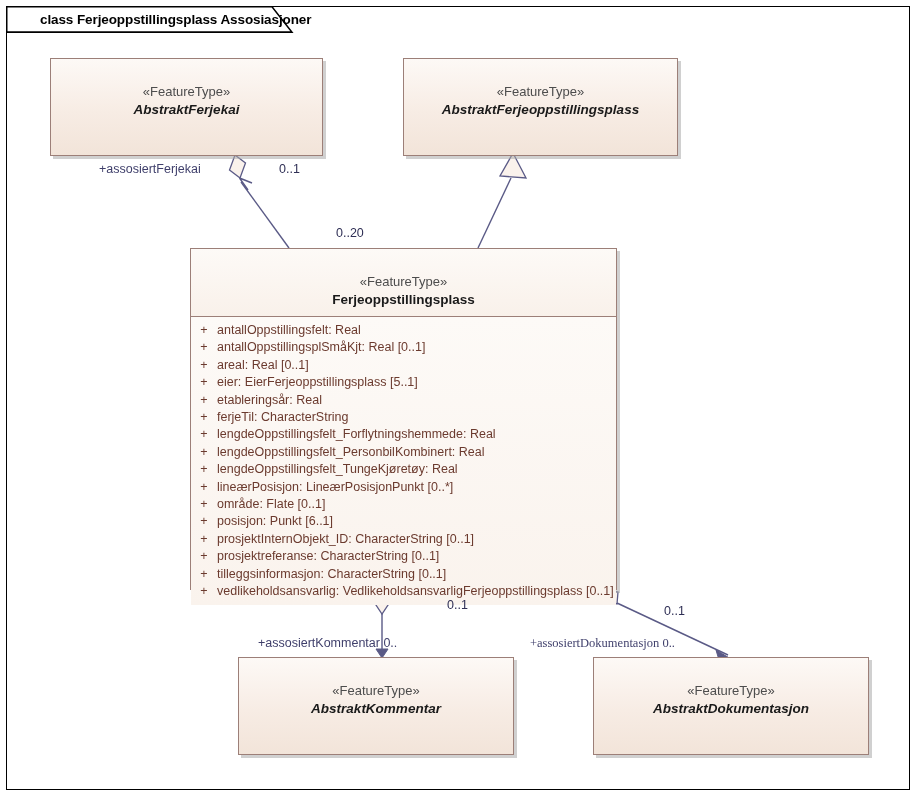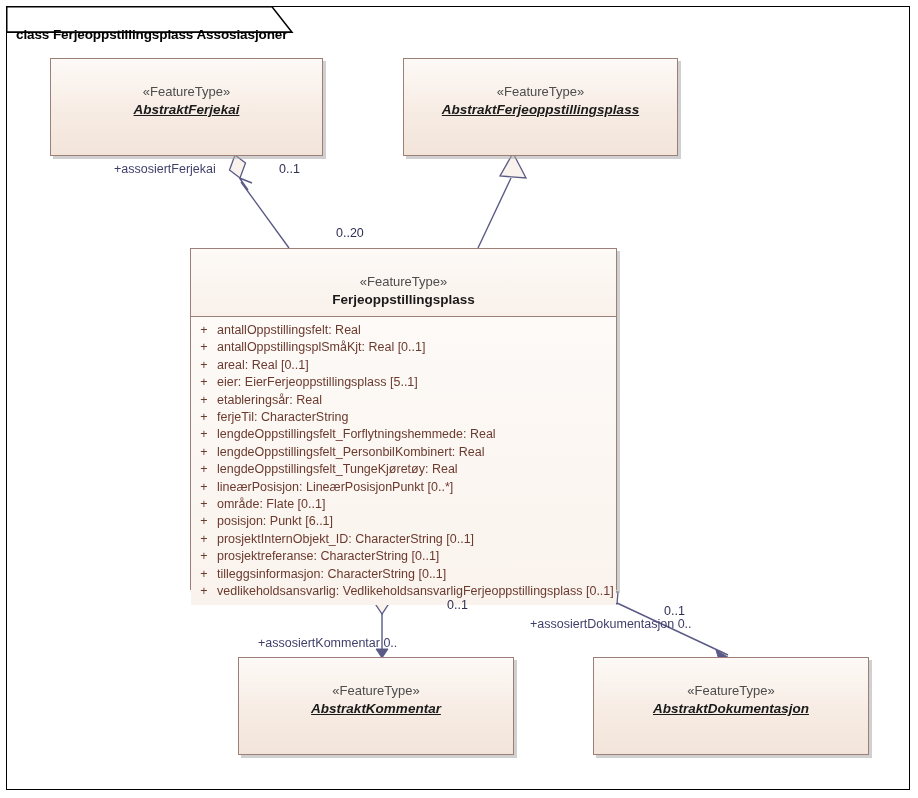--- a/index.html
+++ b/index.html
@@ -32,25 +32,26 @@
   #title-tab {
     position: absolute;
     left: 6px;
     top: 6px;
     height: 26px;
     box-sizing: border-box;
   }
   #title-tab .tab-body {
     position: relative;
     height: 26px;
-    padding: 15px 0 0 10px;
+    padding: 0 0 0 10px;
     display: flex;
     align-items: center;
     background: #ffffff;
     border-right: none;
+    margin-left: 24px;
   }
   #title-tab .tab-label {
     font-size: 13.5px;
     font-weight: bold;
     color: #000000;
     white-space: nowrap;
     letter-spacing: -0.1px;
   }
   #title-tab svg {
     position: absolute;
@@ -84,21 +85,20 @@
   }
   .cname {
     font-size: 13.5px;
     font-weight: bold;
     color: #1a1a1a;
     line-height: 19px;
     white-space: nowrap;
   }
   .cname.abstract {
     font-style: italic;
-    text-decoration: underline;
   }
   .attrs {
     padding: 5px 0 4px 0;
     background: linear-gradient(to bottom, #fdfaf7 0%, #faf3ed 100%);
   }
   .attr-row {
     display: flex;
     align-items: baseline;
     font-size: 12.5px;
     line-height: 17.4px;
@@ -280,23 +280,23 @@
     </div>
   </div>
 
   <div class="uml-class" style="left:593px; top:657px; width:276px; height:98px;">
     <div class="hdr">
       <div class="stereo">«FeatureType»</div>
       <div class="cname abstract">AbstraktDokumentasjon</div>
     </div>
   </div>
 
-  <div class="edge-label" style="left:114px; top:162px;">+assosiertFerjekai</div>
+  <div class="edge-label" style="left:99px; top:162px;">+assosiertFerjekai</div>
   <div class="mult-label" style="left:231px; top:162px;">0..1</div>
   <div class="mult-label" style="left:288px; top:226px;">0..20</div>
 
   <div class="edge-label" style="left:258px; top:636px;">+assosiertKommentar 0..</div>
   <div class="mult-label" style="left:399px; top:598px;">0..1</div>
 
-  <div class="edge-label" style="left:530px; top:617px;">+assosiertDokumentasjon 0..</div>
+  <div class="edge-label" style="left:530px; top:636px;font-family:Liberation Serif, serif;">+assosiertDokumentasjon 0..</div>
   <div class="mult-label" style="left:616px; top:604px;">0..1</div>
 
 </div>
 
 </body></html>

